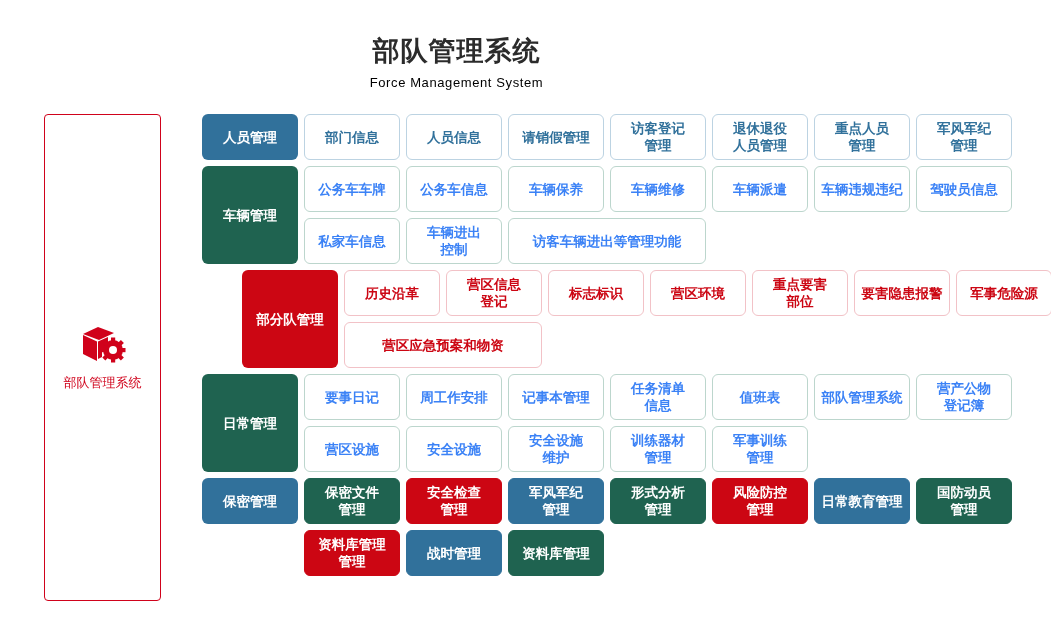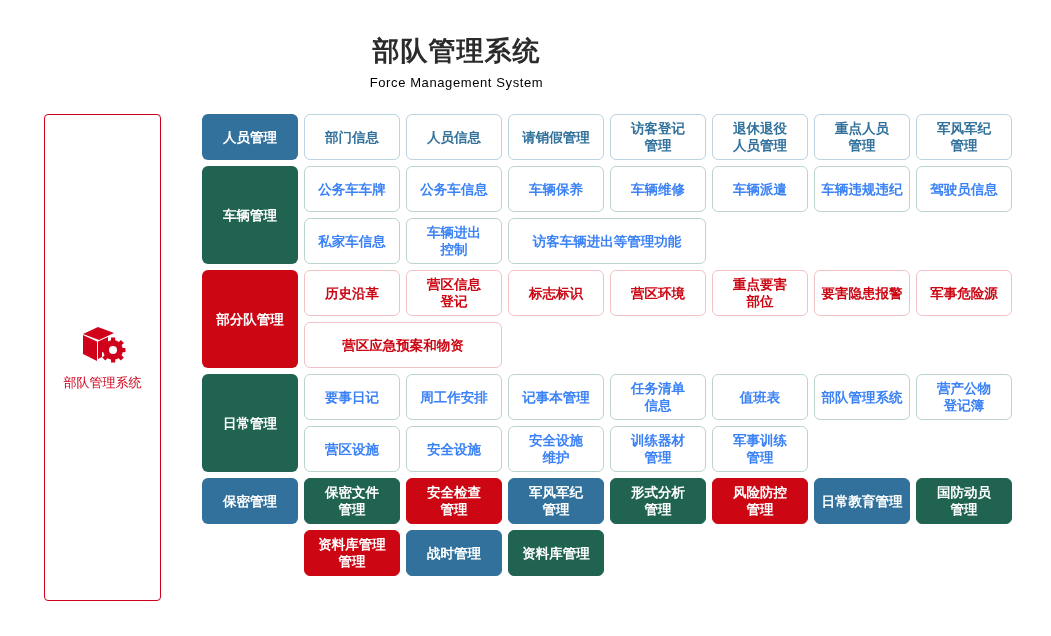--- a/index.html
+++ b/index.html
@@ -95,21 +95,21 @@
     border-radius: 6px;
     color: #ffffff;
     font-size: 13.5px;
     font-weight: 700;
     text-align: center;
     line-height: 17px;
     padding: 4px;
   }
   .cat-cell.blue  { background: #31719B; }
   .cat-cell.green { background: #1F6350; }
-  .cat-cell.red   { background: #CC0613; }
+  .cat-cell.red   { background: #CC0613; margin-left: 40px; }
 
   .row-items {
     display: flex;
     flex-direction: column;
     gap: 6px;
     flex: 1 1 auto;
   }
   .item-line {
     display: flex;
     gap: 6px;

